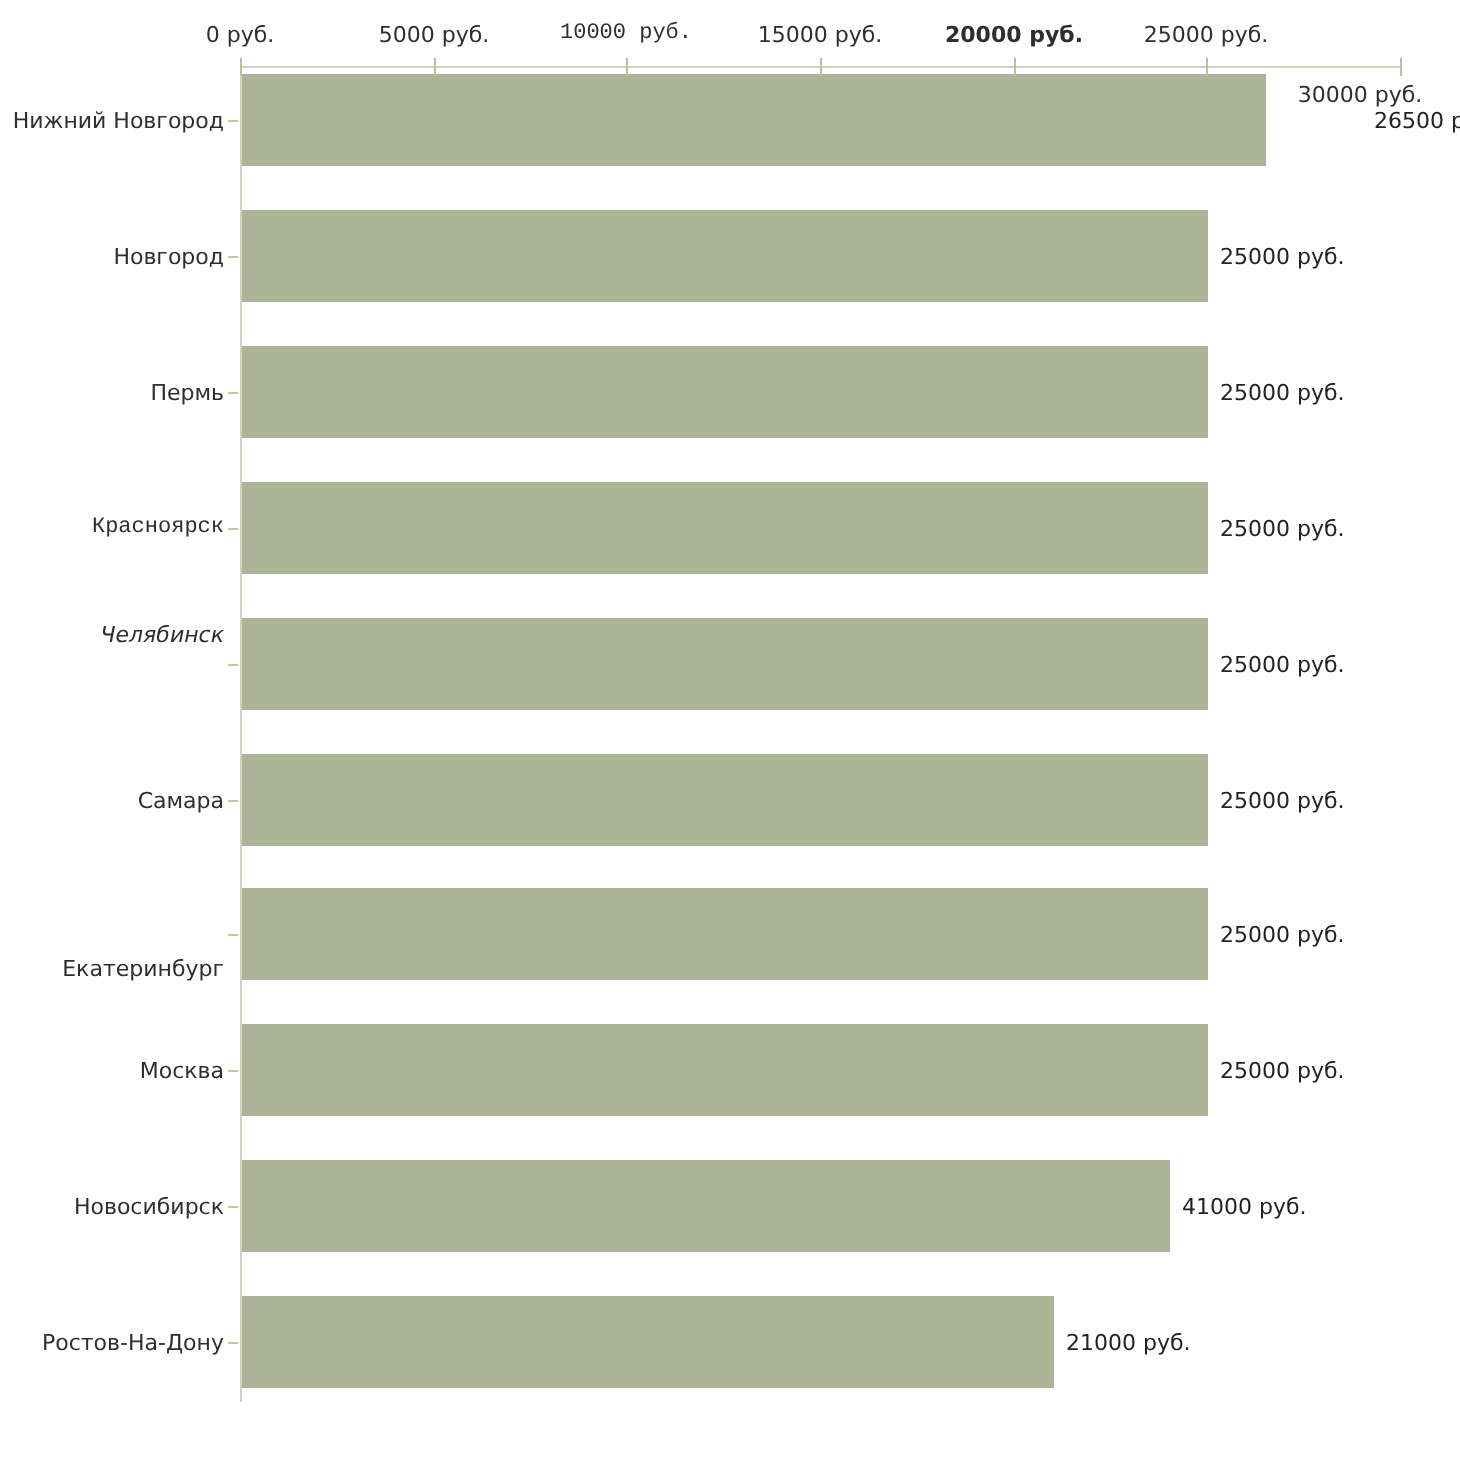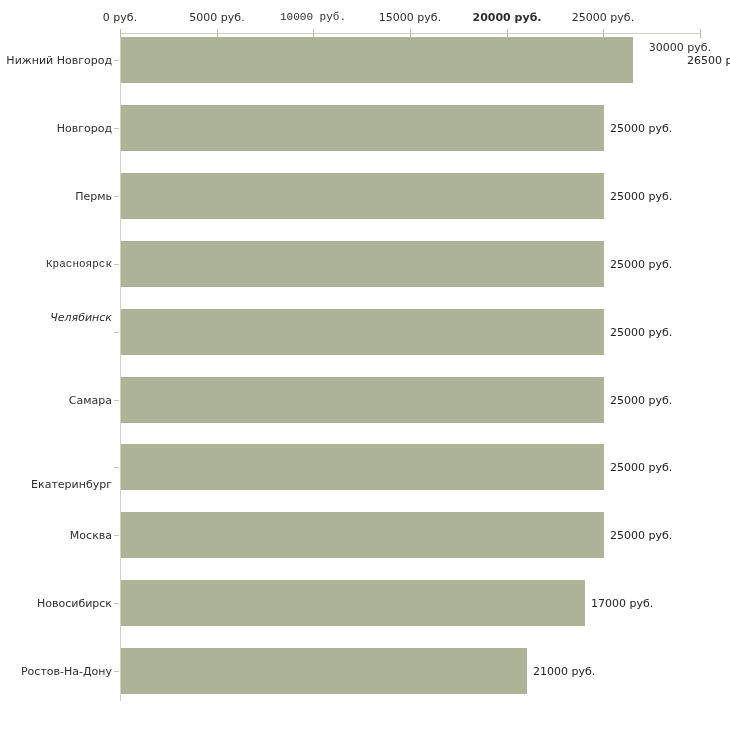--- a/index.html
+++ b/index.html
@@ -111,21 +111,21 @@
       <div class="cat-tick" style="top: 467px;"></div>
       <div class="bar" style="top: 444px; width: 483px; background: rgb(173, 179, 150);"></div>
       <div class="val-label" style="top: 444px; left: 610px;">25000 руб.</div>
       <div class="cat-label" style="top: 512px;">Москва</div>
       <div class="cat-tick" style="top: 535px;"></div>
       <div class="bar" style="top: 512px; width: 483px; background: rgb(173, 179, 150);"></div>
       <div class="val-label" style="top: 512px; left: 610px;">25000 руб.</div>
       <div class="cat-label" style="top: 580px;">Новосибирск</div>
       <div class="cat-tick" style="top: 603px;"></div>
       <div class="bar" style="top: 580px; width: 464px; background: rgb(173, 179, 150);"></div>
-      <div class="val-label" style="top: 580px; left: 591px;">17000 руб.</div>
+      <div class="val-label" style="top: 580px; left: 591px;">41000 руб.</div>
       <div class="cat-label" style="top: 648px;">Ростов-На-Дону</div>
       <div class="cat-tick" style="top: 671px;"></div>
       <div class="bar" style="top: 648px; width: 406px; background: rgb(173, 179, 150);"></div>
       <div class="val-label" style="top: 648px; left: 533px;">21000 руб.</div>
     </div>
 <div class="x-tick-label" style="left: 120px;">0 руб.</div>
     <div class="x-tick" style="left: 120px;"></div>
     <div class="x-tick-label" style="left: 217px;">5000 руб.</div>
     <div class="x-tick" style="left: 217px;"></div>
     <div class="x-tick-label" style="left: 313px; font-family: Liberation Mono, monospace;">10000 руб.</div>

